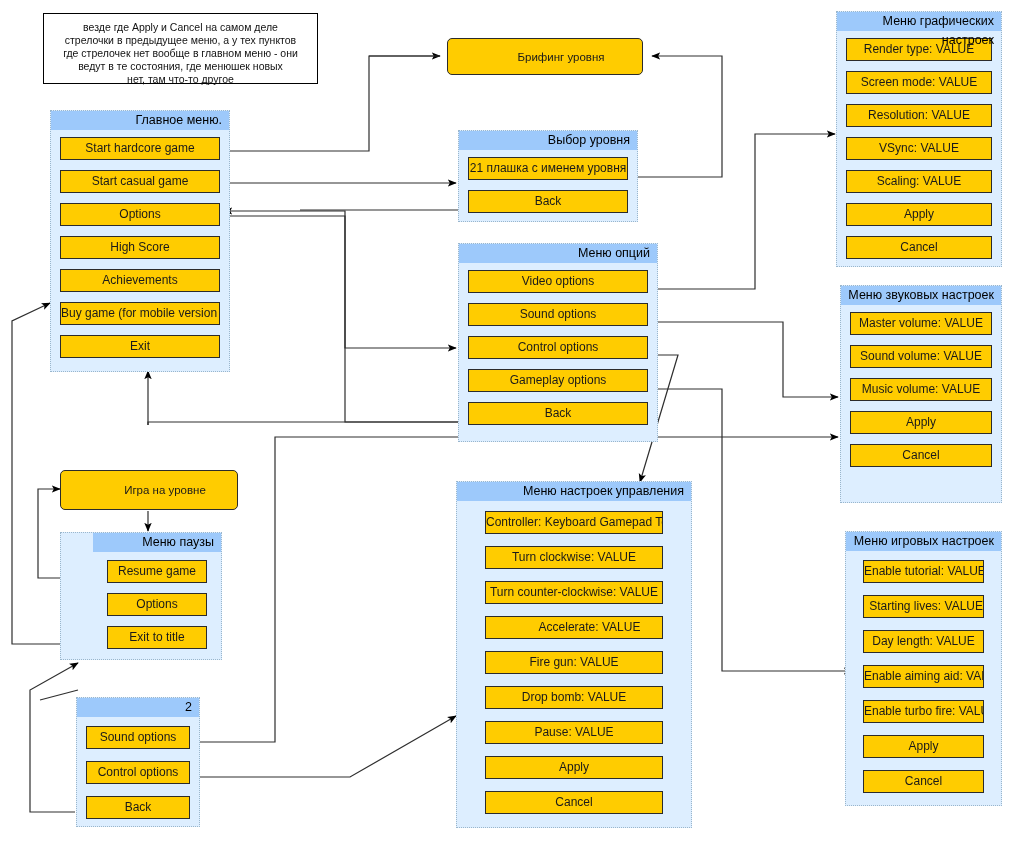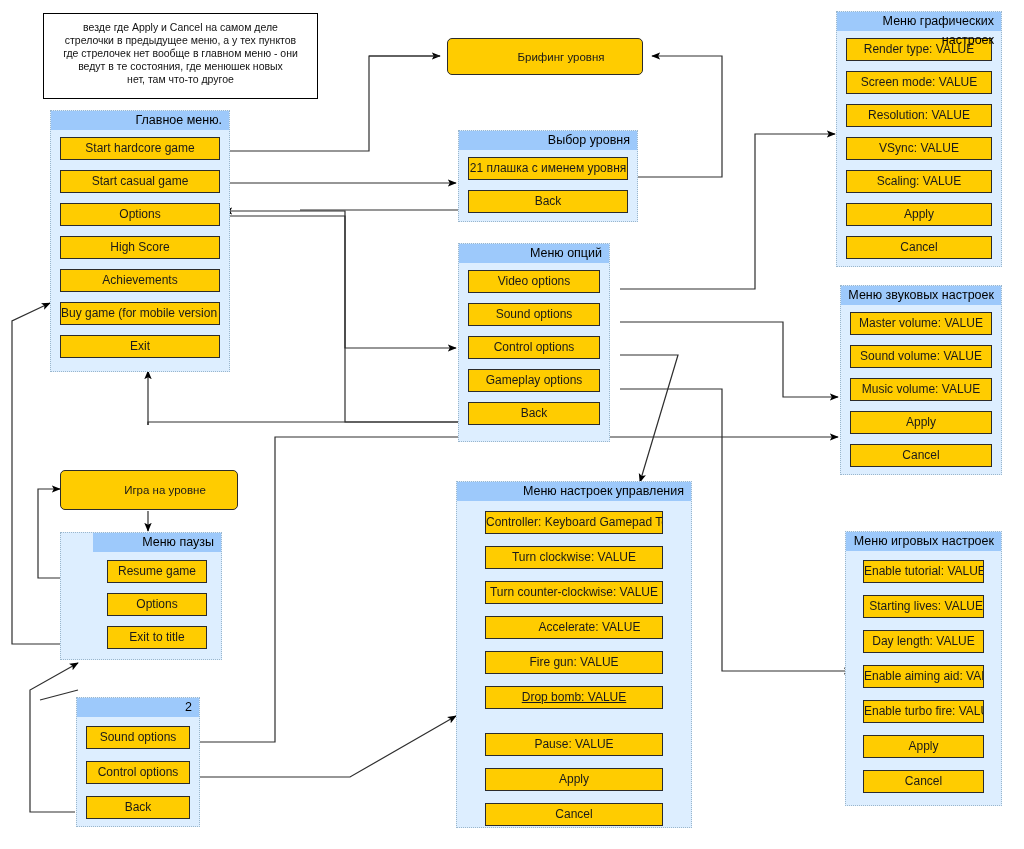--- a/index.html
+++ b/index.html
@@ -128,21 +128,21 @@
 
       <path d="M200,742 L275,742 L275,437 L838,437" marker-end="url(#ah)"></path>
 
       <path d="M200,777 L350,777 L456,716" marker-end="url(#ah)"></path>
 
       <path d="M148,425 L148,371" marker-end="url(#ah)"></path>
       <path d="M470,422 L148,422 L148,425"></path>
     </g>
   </svg>
 
-  <div class="note" style="left:43px;top:13px;width:275px;height:86px;">
+  <div class="note" style="left:43px;top:13px;width:275px;height:71px;">
     <div>везде где Apply и Cancel на самом деле</div>
     <div>стрелочки в предыдущее меню, а у тех пунктов</div>
     <div>где стрелочек нет вообще в главном меню - они</div>
     <div>ведут в те состояния, где менюшек новых</div>
     <div>нет, там что-то другое</div>
   </div>
 
   <div class="state" style="left:447px;top:38px;width:196px;height:37px;">
     <span>Брифинг уровня</span>
   </div>
@@ -161,21 +161,21 @@
   </div>
 
   <div class="panel" style="left:458px;top:130px;width:180px;height:92px;">
     <div class="panel-header">Выбор уровня</div>
     <div class="panel-body">
       <div class="btn">21 плашка с именем уровня</div>
       <div class="btn">Back</div>
     </div>
   </div>
 
-  <div class="panel" style="left:458px;top:243px;width:152px;height:199px;">
+  <div class="panel" style="left:458px;top:243px;width:200px;height:199px;">
     <div class="panel-header">Меню опций</div>
     <div class="panel-body">
       <div class="btn">Video options</div>
       <div class="btn">Sound options</div>
       <div class="btn">Control options</div>
       <div class="btn">Gameplay options</div>
       <div class="btn">Back</div>
     </div>
   </div>
 
@@ -185,40 +185,40 @@
       <div class="btn">Render type: VALUE</div>
       <div class="btn">Screen mode: VALUE</div>
       <div class="btn">Resolution: VALUE</div>
       <div class="btn">VSync: VALUE</div>
       <div class="btn">Scaling: VALUE</div>
       <div class="btn">Apply</div>
       <div class="btn">Cancel</div>
     </div>
   </div>
 
-  <div class="panel" style="left:840px;top:285px;width:162px;height:190px;">
+  <div class="panel" style="left:840px;top:285px;width:162px;height:218px;">
     <div class="panel-header">Меню звуковых настроек</div>
     <div class="panel-body">
       <div class="btn">Master volume: VALUE</div>
       <div class="btn">Sound volume: VALUE</div>
       <div class="btn">Music volume: VALUE</div>
       <div class="btn">Apply</div>
       <div class="btn">Cancel</div>
     </div>
   </div>
 
   <div class="panel" style="left:456px;top:481px;width:236px;height:347px;">
     <div class="panel-header">Меню настроек управления</div>
     <div class="panel-body" style="padding:10px 28px;">
       <div class="btn" style="margin-bottom:12px;">Controller: Keyboard Gamepad Touch</div>
       <div class="btn" style="margin-bottom:12px;">Turn clockwise: VALUE</div>
       <div class="btn" style="margin-bottom:12px;">Turn counter-clockwise: VALUE</div>
       <div class="btn" style="margin-bottom:12px;padding-left:31px;">Accelerate: VALUE</div>
       <div class="btn" style="margin-bottom:12px;">Fire gun: VALUE</div>
-      <div class="btn" style="margin-bottom:24px;text-decoration:underline;">Drop bomb: VALUE</div>
+      <div class="btn" style="margin-bottom:12px;">Drop bomb: VALUE</div>
       <div class="btn" style="margin-bottom:12px;">Pause: VALUE</div>
       <div class="btn" style="margin-bottom:12px;">Apply</div>
       <div class="btn">Cancel</div>
     </div>
   </div>
 
   <div class="panel" style="left:845px;top:531px;width:157px;height:275px;">
     <div class="panel-header">Меню игровых настроек</div>
     <div class="panel-body" style="padding:9px 17px;">
       <div class="btn" style="margin-bottom:12px;">Enable tutorial: VALUE</div>

